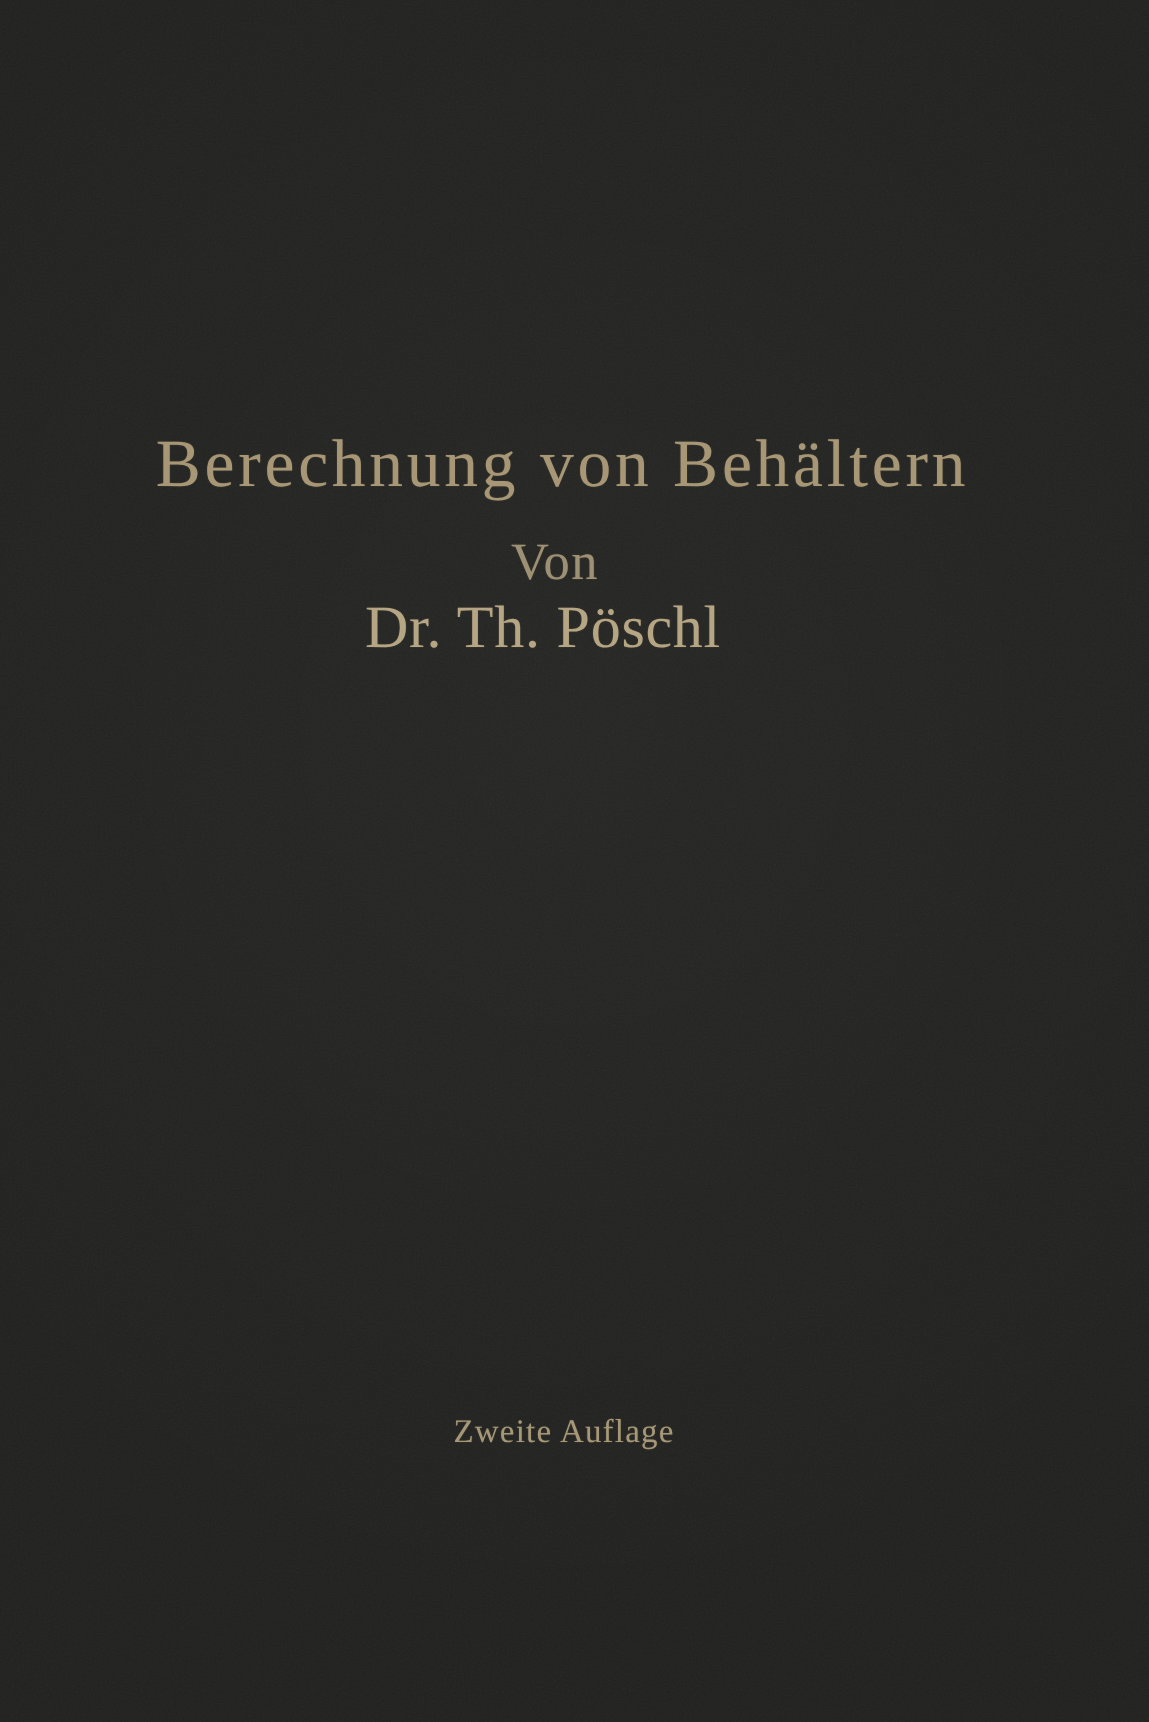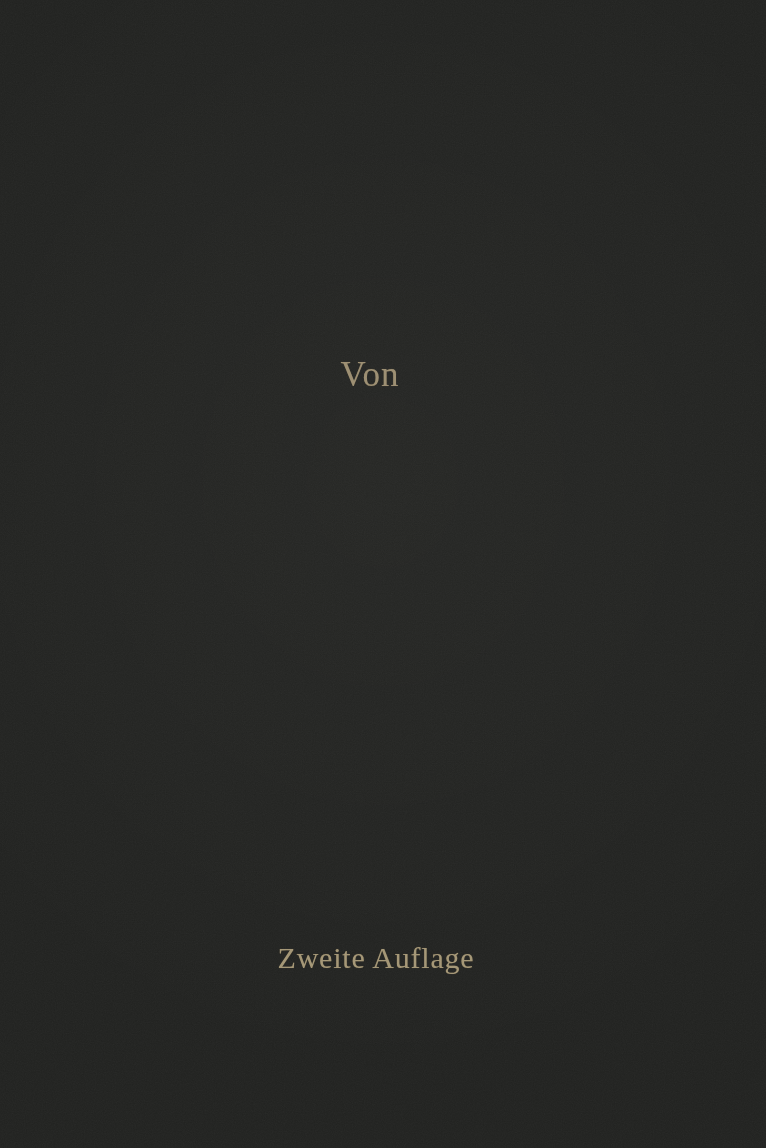--- a/index.html
+++ b/index.html
@@ -45,40 +45,42 @@
   }
   .author {
     top: 398px;
     transform: translateX(-50%) translateX(-21px);
     font-size: 40px;
     letter-spacing: 0.5px;
   }
   .edition {
     top: 943px;
     transform: translateX(-50%) translateX(-7px);
-    font-size: 30px;
+    font-size: 22px;
     letter-spacing: 0.8px;
   }
   .grain {
     position: absolute;
     inset: 0;
     width: 100%;
     height: 100%;
     opacity: 0.05;
     pointer-events: none;
   }
 </style>
 </head>
 <body>
 
 <div class="cover">
 
+  <h1 class="textline title" style="color: rgb(167, 150, 116);">Berechnung von Behältern</h1>
 
   <div class="textline byline" style="color: rgb(157, 143, 114);">Von</div>
 
+  <div class="textline author" style="color: rgb(181, 165, 131);">Dr. Th. Pöschl</div>
 
   <div class="textline edition" style="color: rgb(165, 151, 118);">Zweite Auflage</div>
 
   <svg class="grain" xmlns="http://www.w3.org/2000/svg">
     <filter id="noise">
       <feTurbulence type="fractalNoise" baseFrequency="0.9" numOctaves="2" stitchTiles="stitch"></feTurbulence>
       <feColorMatrix type="saturate" values="0"></feColorMatrix>
     </filter>
     <rect width="100%" height="100%" filter="url(#noise)"></rect>
   </svg>

